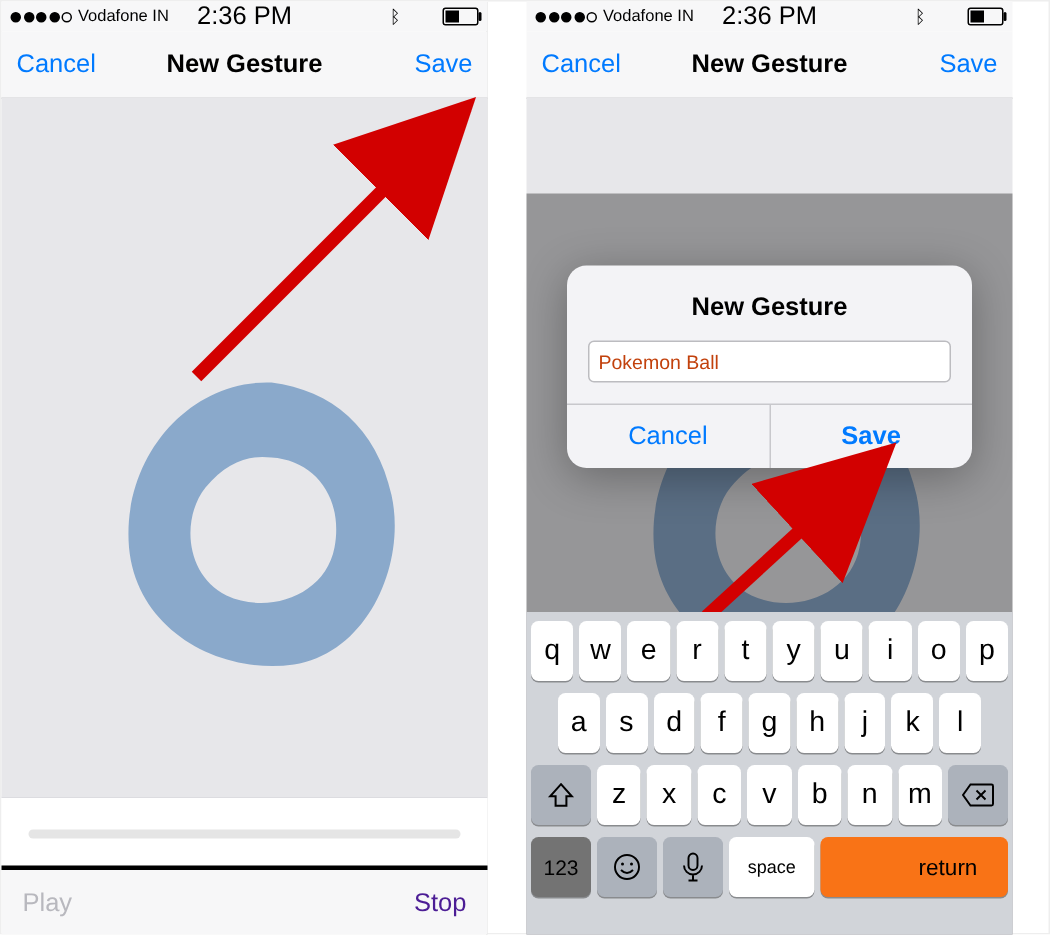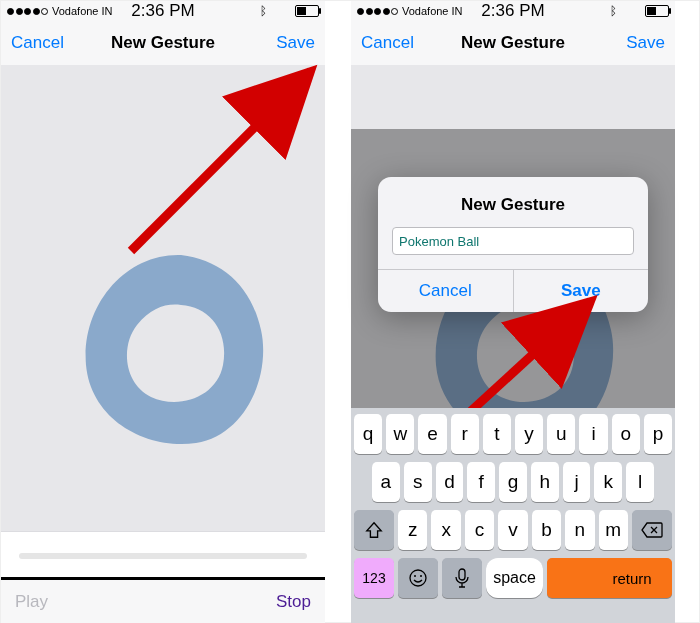--- a/index.html
+++ b/index.html
@@ -44,36 +44,36 @@
 
   
   .dim{position:absolute;top:64px;left:0;right:0;bottom:0;background:rgba(0,0,0,.35);}
   .right .canvas{bottom:0;}
   .right .gesture{top:170px;left:70px;}
 
   
   .alert{position:absolute;top:176px;left:50%;transform:translateX(-50%);width:270px;background:#f3f3f6;border-radius:13px;box-shadow:0 6px 30px rgba(0,0,0,.3);overflow:hidden;}
   .alert .atitle{text-align:center;font-weight:600;font-size:17px;padding:18px 12px 12px;color:#000;}
   .alert .field{margin:0 14px 14px;}
-  .alert input{width:100%;box-sizing:border-box;height:28px;border:1px solid #bcbcc0;background:#fff;border-radius:4px;padding:0 6px;font-size:13px;color:#0f766e;}
+  .alert input{width:100%;box-sizing:border-box;height:28px;border:1px solid #bcbcc0;background:#fff;border-radius:4px;padding:0 6px;font-size:13px;color:#c2410c;}
   .alert .abuttons{display:flex;border-top:1px solid #c8c8cc;}
   .alert .abtn{flex:1;text-align:center;padding:11px 0;color:#007aff;font-size:17px;}
   .alert .abtn.save{font-weight:600;border-left:1px solid #c8c8cc;}
 
   
   .kbd{position:absolute;left:0;right:0;bottom:0;height:216px;background:#d1d4d9;padding:6px 3px 3px;box-sizing:border-box;}
   .krow{display:flex;justify-content:center;gap:4px;margin-bottom:8px;}
   .key{flex:1;height:40px;background:#fff;border-radius:5px;box-shadow:0 1px 0 #898b8e;display:flex;align-items:center;justify-content:center;font-size:19px;color:#000;}
   .krow.r2{padding:0 18px;}
   .krow.r3{padding:0;}
   .key.fn{background:#acb2bb;flex:0 0 40px;font-size:16px;}
   .key.fn svg{display:block;}
-  .key.space{flex:3.5;font-size:16px;border-radius:12px;}
+  .key.space{flex:3.5;font-size:12px;}
   .key.ret{flex:0 0 80px;background:#f97316;font-size:15px;padding-left:45px;}
-  .key.num{flex:0 0 40px;background:#f0abfc;font-size:14px;text-align:right;}
+  .key.num{flex:0 0 40px;background:#737373;font-size:14px;text-align:right;}
   .key.emo{flex:0 0 40px;background:#acb2bb;}
   .key.mic{flex:0 0 40px;background:#acb2bb;}
 
   
   .arrowL{position:absolute;pointer-events:none;}
 </style>
 </head>
 <body>
 
 <div class="stage">

